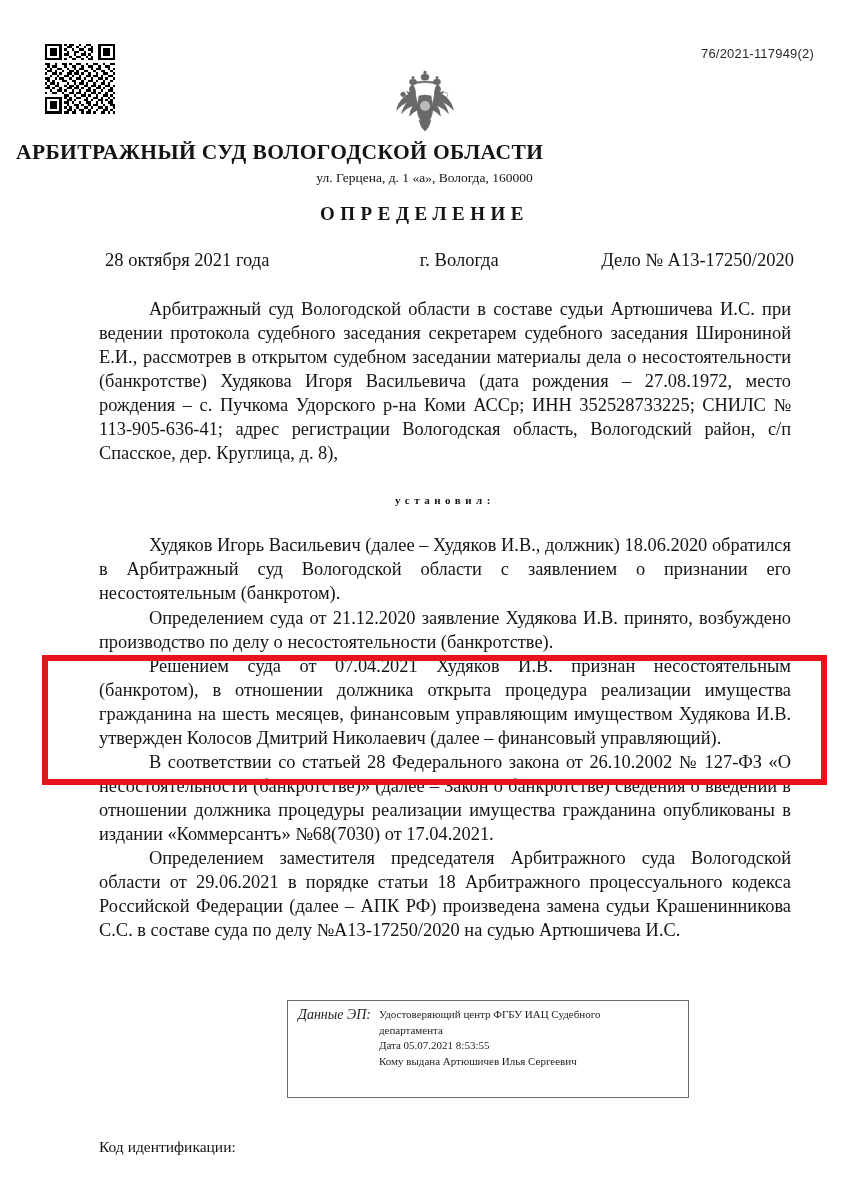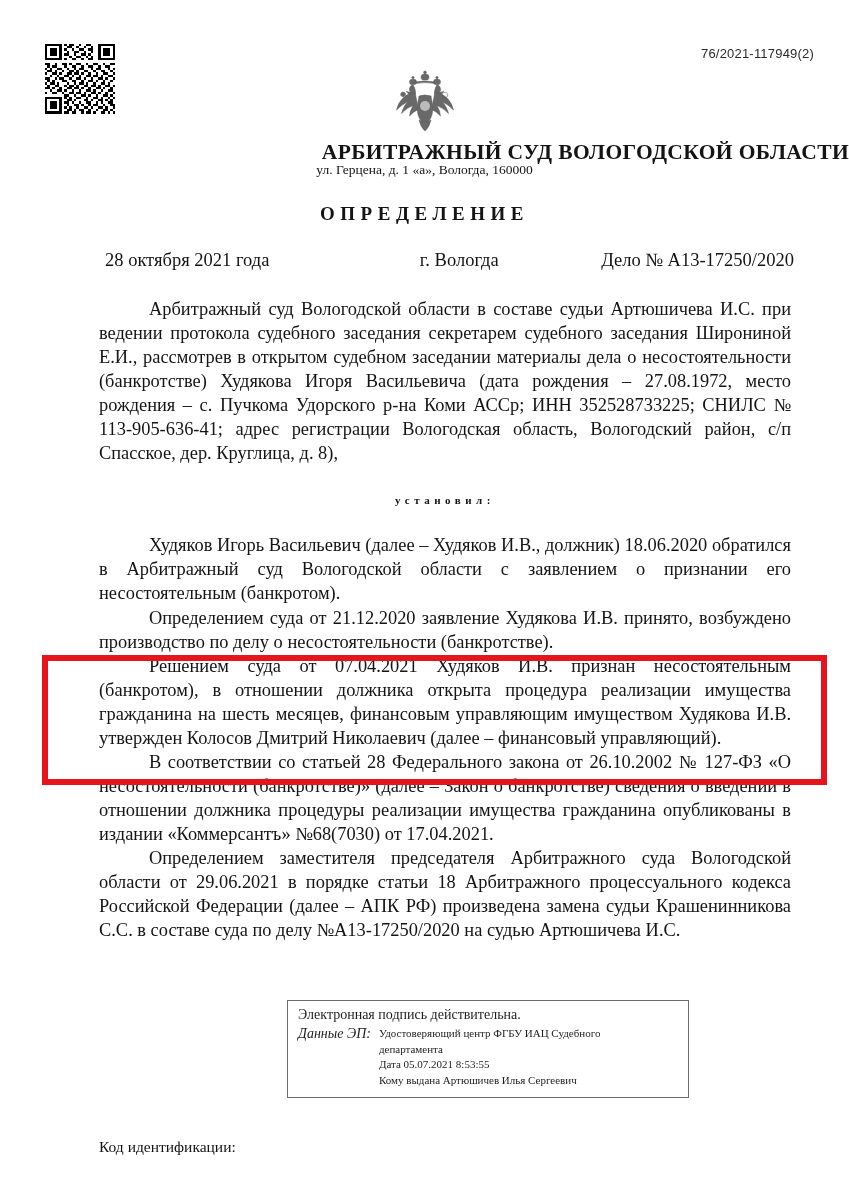--- a/index.html
+++ b/index.html
@@ -42,31 +42,31 @@
     position: absolute;
     left: 0;
     right: 0;
     top: 70px;
     text-align: center;
   }
   .emblem svg { opacity: 0.88; }
 
   .court-title {
     position: absolute;
-    left: 4px; right: 0;
+    left: 16px; right: 0;
     top: 140px;
-    text-align: right;
+    text-align: left;
     font-size: 21.5px;
     font-weight: bold;
     letter-spacing: 0.4px;
   }
   .court-address {
     position: absolute;
     left: 0; right: 0;
-    top: 162px;
+    top: 170px;
     text-align: center;
     font-size: 13.5px;
   }
 
   .doc-type {
     position: absolute;
     left: 0; right: 0;
     top: 203px;
     text-align: center;
     font-size: 19px;
@@ -439,21 +439,20 @@
     <p>Худяков Игорь Васильевич (далее – Худяков И.В., должник) 18.06.2020 обратился в Арбитражный суд Вологодской области с заявлением о признании его несостоятельным (банкротом).</p>
     <p>Определением суда от 21.12.2020 заявление Худякова И.В. принято, возбуждено производство по делу о несостоятельности (банкротстве).</p>
     <p>Решением суда от 07.04.2021 Худяков И.В. признан несостоятельным (банкротом), в отношении должника открыта процедура реализации имущества гражданина на шесть месяцев, финансовым управляющим имуществом Худякова И.В. утвержден Колосов Дмитрий Николаевич (далее – финансовый управляющий).</p>
     <p>В соответствии со статьей 28 Федерального закона от 26.10.2002 № 127-ФЗ «О несостоятельности (банкротстве)» (далее – Закон о банкротстве) сведения о введении в отношении должника процедуры реализации имущества гражданина опубликованы в издании «Коммерсантъ» №68(7030) от 17.04.2021.</p>
     <p>Определением заместителя председателя Арбитражного суда Вологодской области от 29.06.2021 в порядке статьи 18 Арбитражного процессуального кодекса Российской Федерации (далее – АПК РФ) произведена замена судьи Крашенинникова С.С. в составе суда по делу №А13-17250/2020 на судью Артюшичева И.С.</p>
   </div>
 
   <div class="redbox"></div>
 
   <div class="sig-box">
-    <div class="sig-title">Электронная подпись действительна.</div>
     <div class="sig-body">
       <div class="sig-label">Данные ЭП:</div>
       <div class="sig-lines">
         <div>Удостоверяющий центр ФГБУ ИАЦ Судебного</div>
         <div>департамента</div>
         <div>Дата 05.07.2021 8:53:55</div>
         <div>Кому выдана Артюшичев Илья Сергеевич</div>
       </div>
     </div>
   </div>

